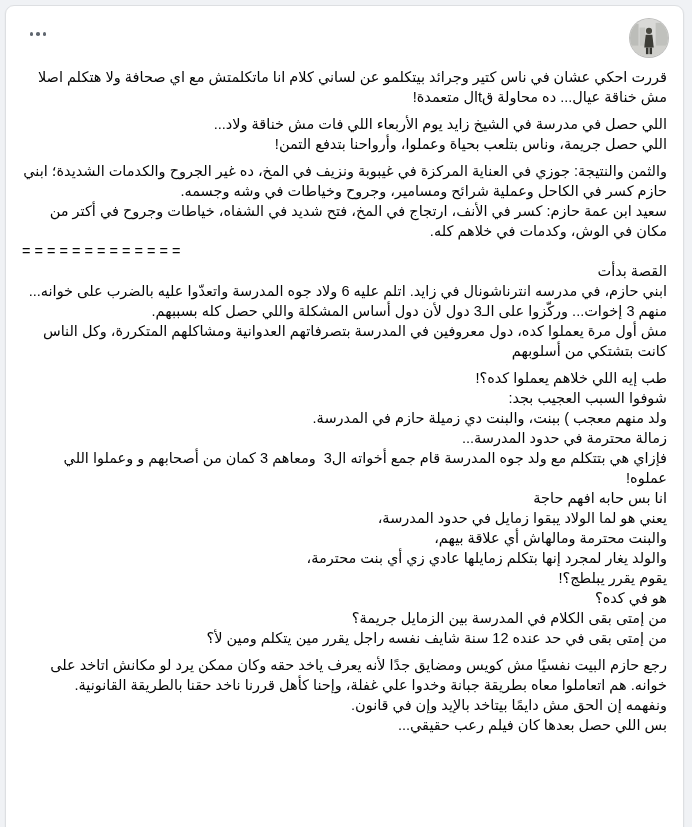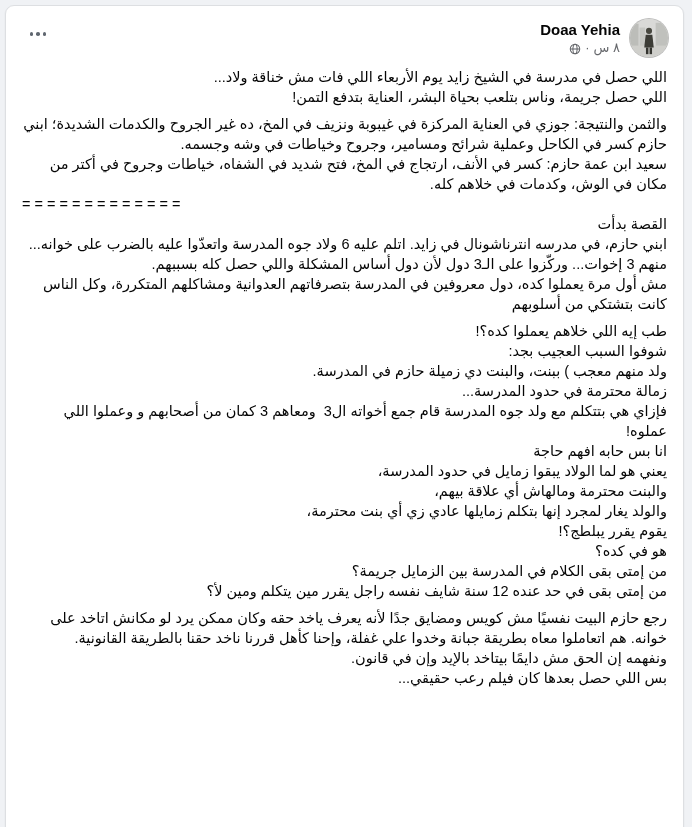--- a/index.html
+++ b/index.html
@@ -102,48 +102,35 @@
         <rect x="10" y="9" width="6" height="20" fill="#c6c7c3"></rect>
         <rect x="27" y="4" width="13" height="25" fill="#c0c1bd"></rect>
         <rect x="0" y="28" width="40" height="12" fill="#cfcfcb"></rect>
         <circle cx="20" cy="12.5" r="3.2" fill="#47473f"></circle>
         <path d="M16.5 16.5 L23.5 16.5 L25 30 L15 30 Z" fill="#3c3c36"></path>
         <rect x="16.8" y="30" width="2.6" height="7" fill="#34342f"></rect>
         <rect x="20.6" y="30" width="2.6" height="7" fill="#34342f"></rect>
       </svg>
     </div>
 
-    <div class="author-block">
-      <span class="author-name" dir="ltr">Doaa Yehia</span>
-      <span class="meta">
-        <span class="timestamp">٨ س</span>
-        <span class="sep">·</span>
-        <span class="globe">
-          <svg viewBox="0 0 16 16" width="12" height="12" fill="none" stroke="#65676b" stroke-width="1.4">
-            <circle cx="8" cy="8" r="6.3"></circle>
-            <ellipse cx="8" cy="8" rx="2.8" ry="6.3"></ellipse>
-            <line x1="1.7" y1="8" x2="14.3" y2="8"></line>
-          </svg>
-        </span>
-      </span>
-    </div>
 
     <button class="options-btn" aria-label="options">
       <span class="dots">
           <i></i>
           <i></i>
           <i></i>
         </span>
     </button>
 
   </div>
 
   <div class="post-body">
+    <div class="para" dir="rtl">قررت احكي عشان في ناس كتير وجرائد بيتكلمو عن لساني كلام انا ماتكلمتش مع اي صحافة ولا هتكلم اصلا مش خناقة عيال... ده محاولة قtال متعمدة!</div>
     <div class="para" dir="rtl">اللي حصل في مدرسة في الشيخ زايد يوم الأربعاء اللي فات مش خناقة ولاد...
-اللي حصل جريمة، وناس بتلعب بحياة البشر، العناية بتدفع التمن!</div>
+اللي حصل جريمة، وناس بتلعب بحياة وعملوا، وأرواحنا بتدفع التمن!</div>
     <div class="para no-gap" dir="rtl">والثمن والنتيجة: جوزي في العناية المركزة في غيبوبة ونزيف في المخ، ده غير الجروح والكدمات الشديدة؛ ابني حازم كسر في الكاحل وعملية شرائح ومسامير، وجروح وخياطات في وشه وجسمه.
 سعيد ابن عمة حازم: كسر في الأنف، ارتجاج في المخ، فتح شديد في الشفاه، خياطات وجروح في أكتر من مكان في الوش، وكدمات في خلاهم كله.</div>
     <div class="para no-gap" dir="ltr">= = = = = = = = = = = = =</div>
     <div class="para" dir="rtl">القصة بدأت
 ابني حازم، في مدرسه انترناشونال في زايد. اتلم عليه 6 ولاد جوه المدرسة واتعدّوا عليه بالضرب على خوانه... منهم 3 إخوات... وركّزوا على الـ3 دول لأن دول أساس المشكلة واللي حصل كله بسببهم.
 مش أول مرة يعملوا كده، دول معروفين في المدرسة بتصرفاتهم العدوانية ومشاكلهم المتكررة، وكل الناس كانت بتشتكي من أسلوبهم</div>
     <div class="para" dir="rtl">طب إيه اللي خلاهم يعملوا كده؟!
 شوفوا السبب العجيب بجد:
 ولد منهم معجب ) ببنت، والبنت دي زميلة حازم في المدرسة.
 زمالة محترمة في حدود المدرسة...

